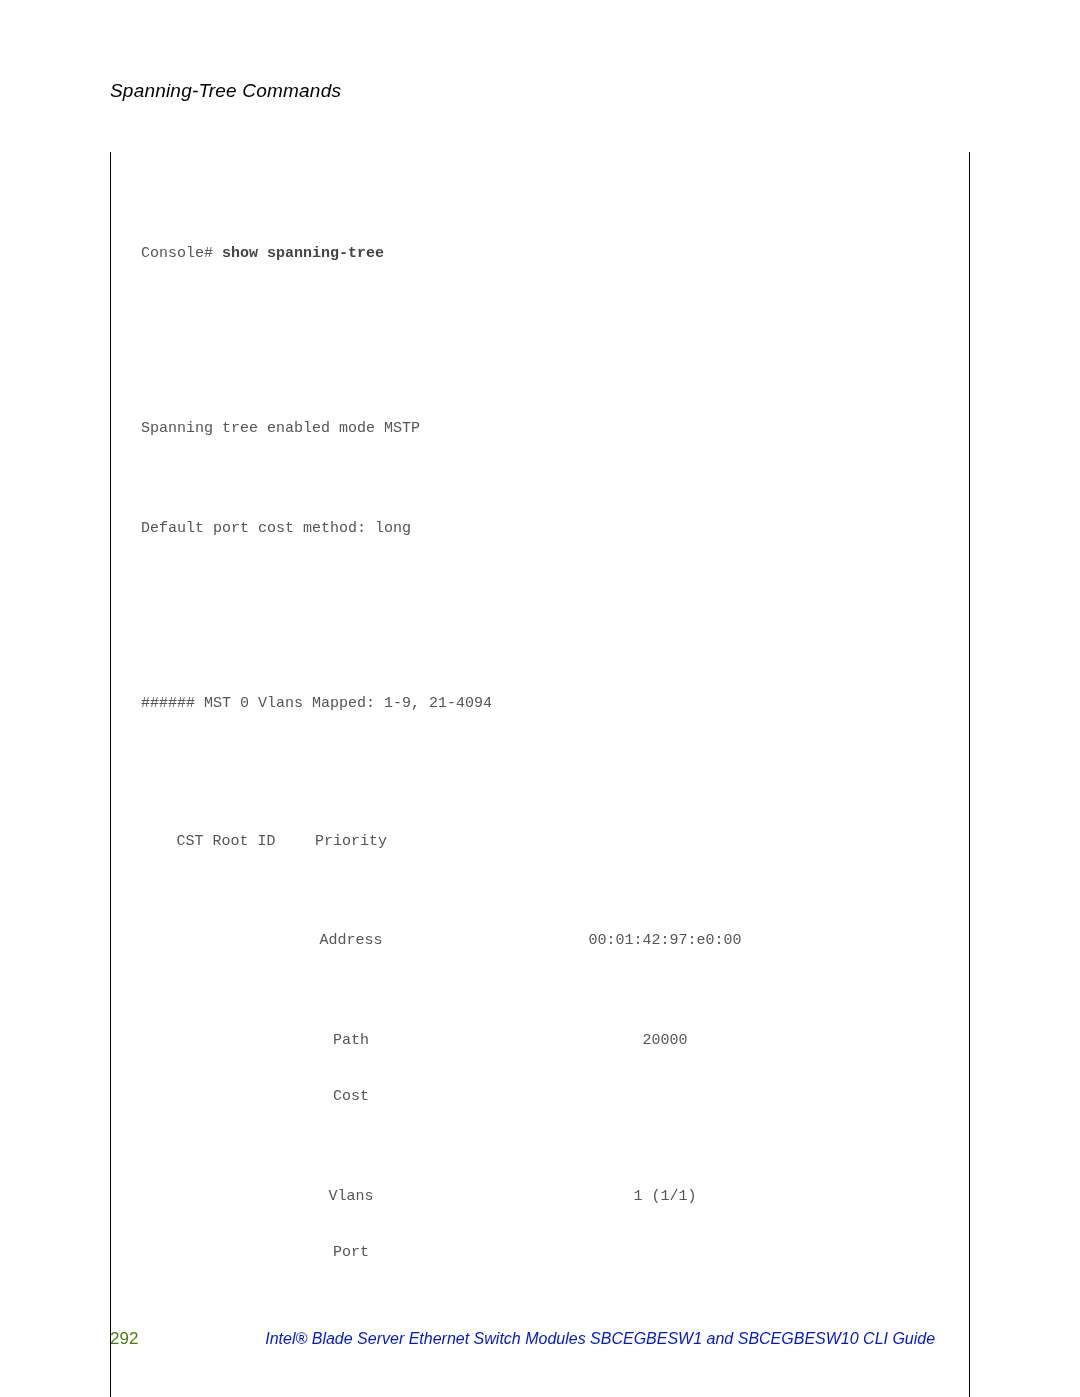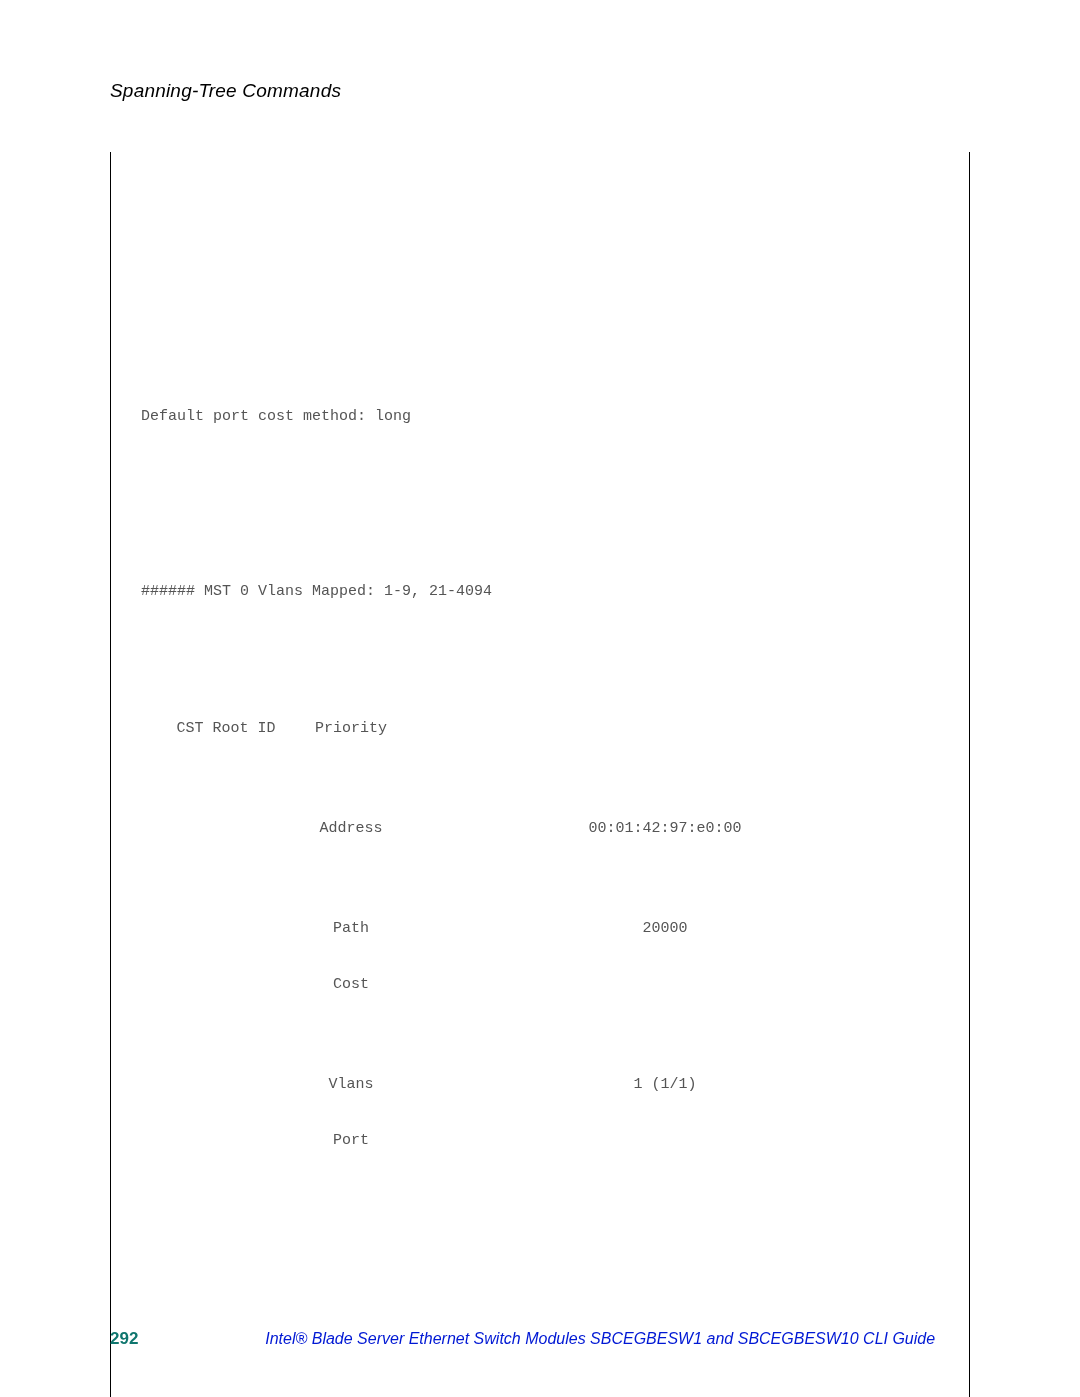--- a/index.html
+++ b/index.html
@@ -57,23 +57,23 @@
   .footer {
     position: absolute;
     left: 110px;
     right: 110px;
     bottom: 48px;
     display: flex;
     align-items: baseline;
     font-family: "Helvetica Neue", Helvetica, Arial, sans-serif;
   }
   .footer .page-num {
-    font-weight: bold;
+    font-weight: normal;
     font-size: 17px;
-    color: #0f766e;
+    color: #4d7c0f;
     margin-right: 92px;
   }
   .footer .doc-title {
     font-style: italic;
     font-size: 16px;
     color: #0018d4;
     font-weight: 500;
     flex: 1;
     text-align: center;
   }
@@ -81,23 +81,25 @@
 </head>
 <body>
 
 <div class="page">
 
   <div class="section-header">Spanning-Tree Commands</div>
 
   <div class="cli-box mono">
 
     
+    <div><span>Console# </span><span class="bold">show spanning-tree</span></div>
 
     <div class="gap-lg"></div>
 
+    <div>Spanning tree enabled mode MSTP</div>
     <div class="gap-sm"></div>
     <div>Default port cost method: long</div>
 
     <div class="gap-lg"></div>
 
     <div>###### MST 0 Vlans Mapped: 1-9, 21-4094</div>
     <div class="gap-sm"></div>
 
     
     <div class="row">

